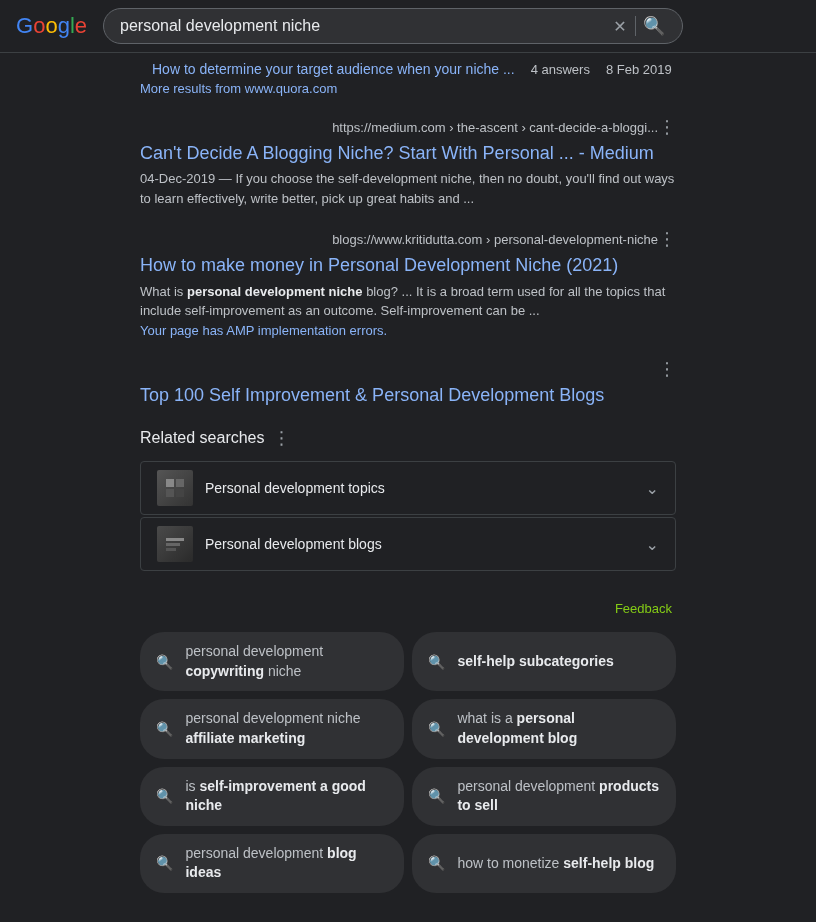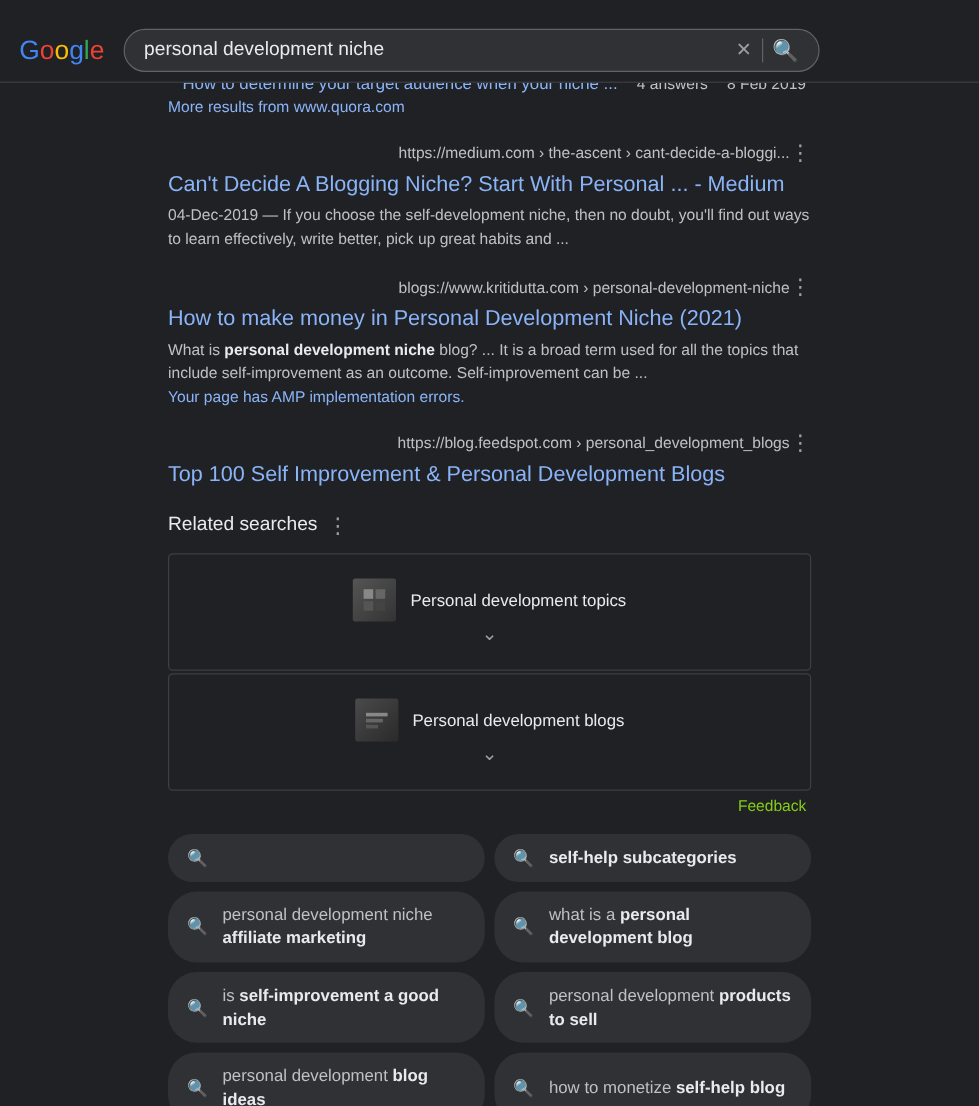--- a/index.html
+++ b/index.html
@@ -13,21 +13,21 @@
     }
 
     
     .header {
       background-color: #202124;
       padding: 8px 16px;
       display: flex;
       align-items: center;
       border-bottom: 1px solid #3c4043;
       position: sticky;
-      top: 16px;
+      top: 0;
       z-index: 10;
     }
     .google-logo {
       font-size: 22px;
       margin-right: 16px;
       flex-shrink: 0;
     }
     .google-logo span:nth-child(1) { color: #4285f4; }
     .google-logo span:nth-child(2) { color: #ea4335; }
     .google-logo span:nth-child(3) { color: #fbbc05; }
@@ -142,21 +142,21 @@
     }
     .more-results {
       color: #8ab4f8;
       font-size: 13px;
       cursor: pointer;
       display: block;
     }
 
     
     .related-searches-section {
-      margin-bottom: 4px;
+      margin-bottom: 29px;
     }
     .related-title-row {
       display: flex;
       align-items: center;
       gap: 8px;
       margin-bottom: 12px;
     }
     .related-title {
       color: #e8eaed;
       font-size: 16px;
@@ -164,26 +164,25 @@
     }
     .related-menu {
       color: #9aa0a6;
       cursor: pointer;
       font-size: 18px;
     }
     .related-item {
       display: flex;
       align-items: center;
       justify-content: space-between;
-      padding: 20px 16px;
+      padding: 8px 16px;
       border: 1px solid #3c4043;
       border-radius: 4px;
       cursor: pointer;
       margin-bottom: 2px;
-      flex-direction: column;
     }
     .related-item-left {
       display: flex;
       align-items: center;
       gap: 12px;
     }
     .related-thumb {
       width: 36px;
       height: 36px;
       background: #3c4043;
@@ -295,21 +294,20 @@
     </div>
     <a class="result-title">How to make money in Personal Development Niche (2021)</a>
     <span class="result-snippet">
       What is <b>personal development niche</b> blog? ... It is a broad term used for all the topics that include self-improvement as an outcome. Self-improvement can be ...
     </span>
     <a class="result-amp">Your page has AMP implementation errors.</a>
   </div>
 
   <div class="result-item">
     <div class="result-url-row">
-      <span class="result-url">https://blog.feedspot.com › personal_development_blogs</span>
       <span class="result-menu">⋮</span>
     </div>
     <a class="result-title">Top 100 Self Improvement &amp; Personal Development Blogs</a>
   </div>
 
   <div class="related-searches-section">
     <div class="related-title-row">
       <span class="related-title">Related searches</span>
       <span class="related-menu">⋮</span>
     </div>
@@ -345,20 +343,21 @@
   </div>
 
   <div class="feedback-row">
     <a class="feedback-link">Feedback</a>
   </div>
 
   <div class="related-pills-grid">
 
     <div class="pill">
       <span class="pill-icon">🔍</span>
+      <span class="pill-text">personal development <b>copywriting</b> niche</span>
     </div>
 
     <div class="pill">
       <span class="pill-icon">🔍</span>
       <span class="pill-text"><b>self-help subcategories</b></span>
     </div>
 
     <div class="pill">
       <span class="pill-icon">🔍</span>
       <span class="pill-text">personal development niche <b>affiliate marketing</b></span>

